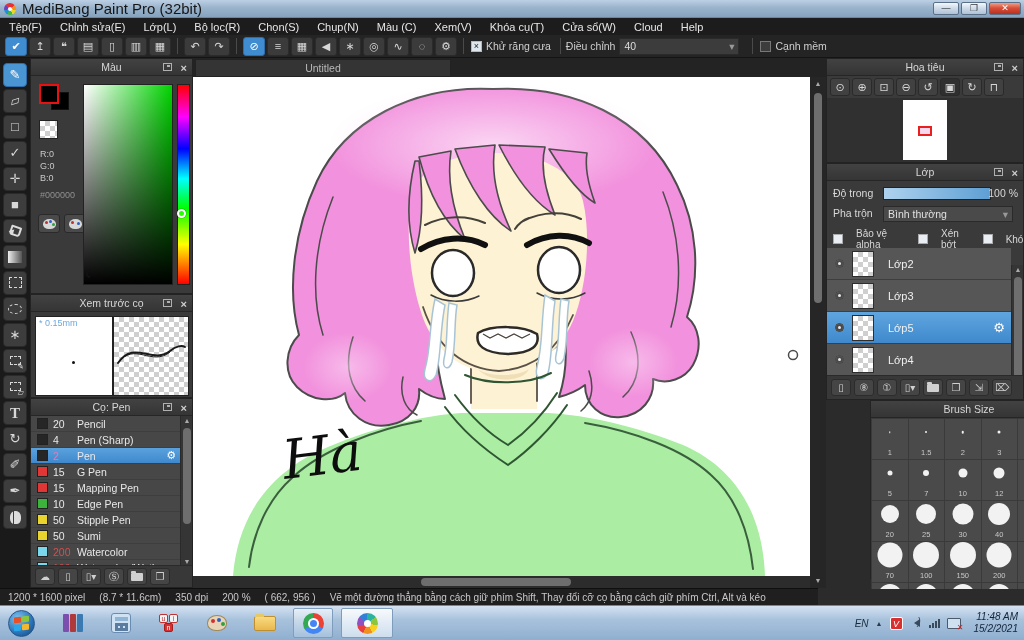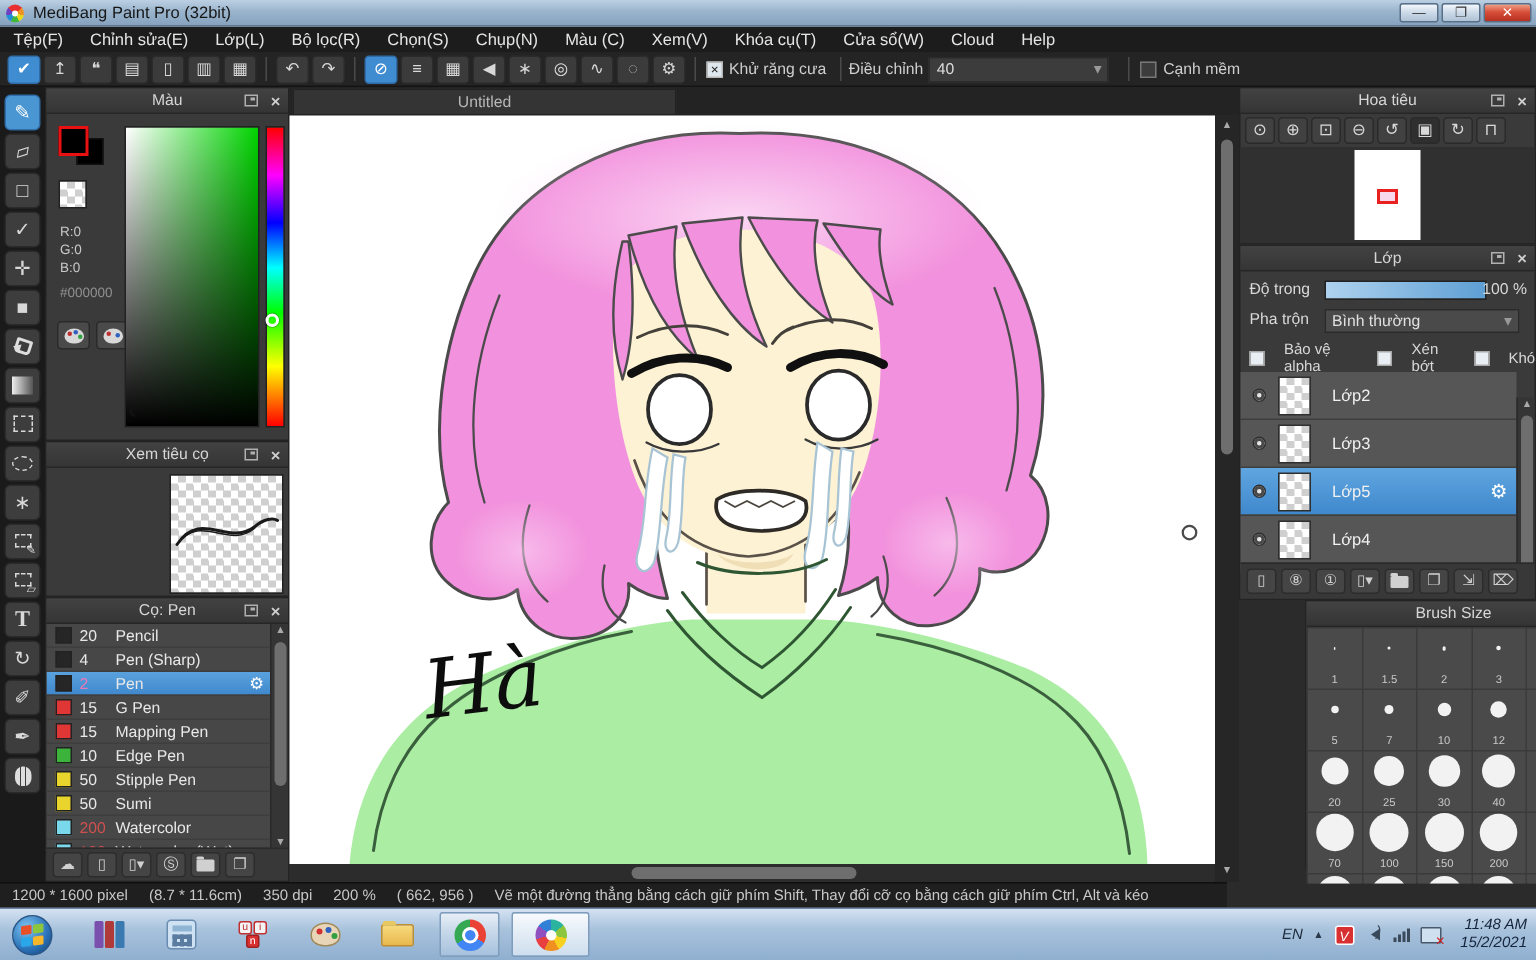--- a/index.html
+++ b/index.html
@@ -7,21 +7,21 @@
   body { font-family:"Liberation Sans","DejaVu Sans",sans-serif; font-size:11px; background:#000; }
   #app { position:relative; width:1024px; height:640px; background:#2b2b2b; }
 
   
   .titlebar { position:absolute; left:0; top:0; width:1024px; height:18px;
     background:linear-gradient(#bcd0e4,#9ab4cc 45%,#86a2be); display:flex; align-items:center;
     border-bottom:1px solid #6d86a0; }
   .app-ball { width:12px; height:12px; border-radius:50%; margin:0 6px 0 4px;
     background:conic-gradient(#e83030 0 14%, #f09020 0 28%, #e8d820 0 42%, #40b840 0 58%, #2090d8 0 72%, #7040c0 0 86%, #e83030 0); position:relative; }
   .app-ball:after { content:""; position:absolute; left:4px; top:4px; width:4px; height:4px; background:#fff; border-radius:50%; }
-  .titlebar .title { color:#161616; font-size:11px; }
+  .titlebar .title { color:#161616; font-size:15px; }
   .winbtns { position:absolute; right:3px; top:2px; display:flex; gap:2px; }
   .wbtn { width:26px; height:13px; border-radius:2px; border:1px solid #5a7088;
     background:linear-gradient(#f4f8fc,#cfdcea 45%,#aec2d6); color:#333; font-size:9px; line-height:10px; text-align:center; }
   .wbtn.close { width:32px; background:linear-gradient(#f0a088,#d8503a 45%,#b83020); color:#fff; font-weight:bold; }
 
   
   .menubar { position:absolute; left:0; top:18px; width:1024px; height:17px; background:#1c1c1c;
     display:flex; align-items:center; color:#e6e6e6; }
   .menubar span { padding:0 9px; font-size:11px; cursor:default; }
 
@@ -304,22 +304,26 @@
       <div class="svbox">
           <span class="svcur"></span>
         </div>
       <div class="huebar">
           <span class="huecur"></span>
         </div>
     </div>
   </div>
 
   <div class="panel" style="left:30px;top:294px;width:163px;height:104px">
-    <div class="phead"><span>Xem tiêu cọ</span>
+    <div class="phead"><span>Xem trước cọ</span>
       <span class="pop"></span><span class="pclose">×</span></div>
+    <div class="pvleft">
+      <span class="pvlabel">* 0.15mm</span>
+      <span class="pvdot"></span>
+    </div>
     <div class="pvright checker">
       <svg width="74" height="78" viewBox="0 0 74 78">
           <path d="M4 46 C 20 22, 38 48, 56 34 C 62 29, 68 28, 71 30" fill="none" stroke="#1a1a1a" stroke-width="2" stroke-linecap="round"></path>
           <path d="M4 46 C 20 24, 38 50, 56 35" fill="none" stroke="#1a1a1a" stroke-width="1"></path>
         </svg>
     </div>
   </div>
 
   <div class="panel" style="left:30px;top:398px;width:163px;height:190px">
     <div class="phead"><span>Cọ: Pen</span>

